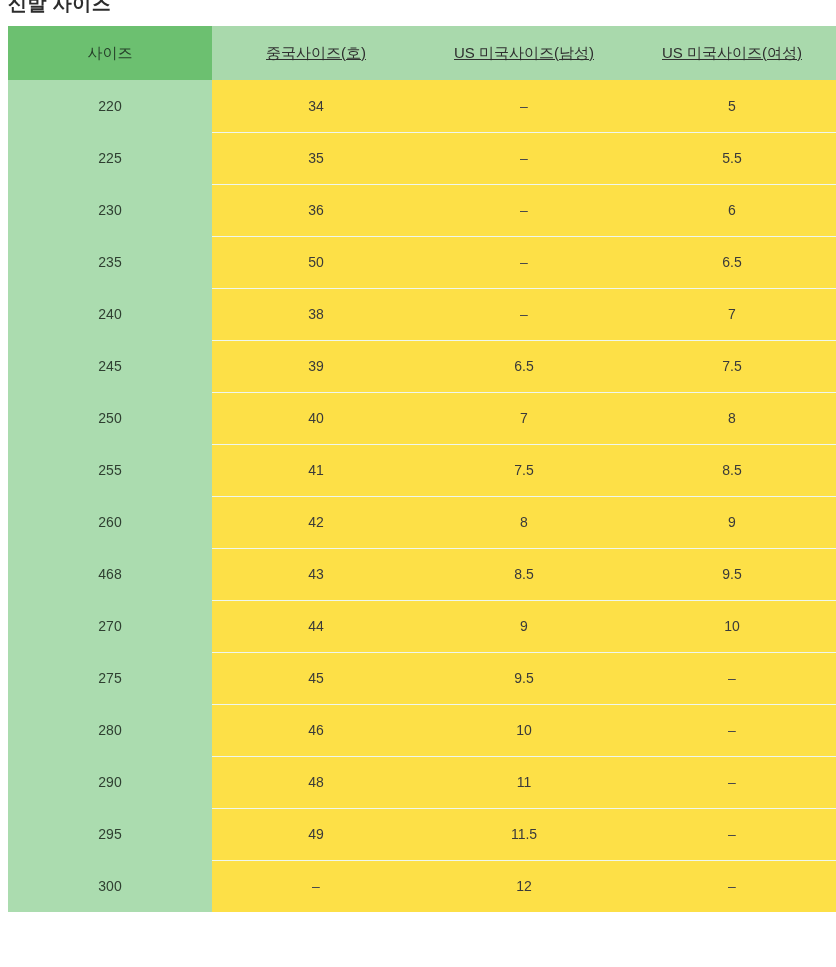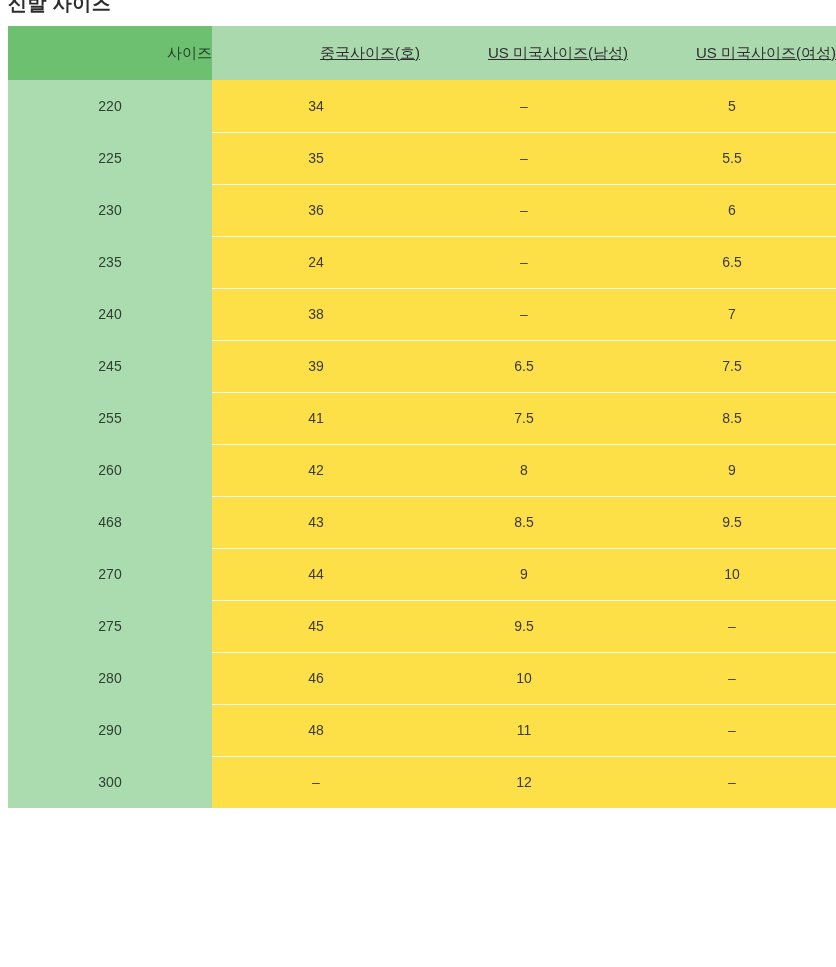--- a/index.html
+++ b/index.html
@@ -48,21 +48,21 @@
   .size-table col.c-usm    { width: 208px; }
   .size-table col.c-usw    { width: 208px; }
 
   
   .size-table thead th {
     height: 54px;
     padding: 0;
     font-size: 15px;
     font-weight: 400;
     color: #2f2f2f;
-    text-align: right;
+    text-align: center;
     vertical-align: middle;
     white-space: nowrap;
   }
   .size-table thead th.h-size {
     background: #6cc070;
     color: #26402a;
   }
   .size-table thead th.h-data {
     background: #a9d9ac;
     text-decoration: underline;
@@ -130,37 +130,43 @@
           <td class="cell-data">5.5</td>
         </tr>
         <tr>
           <td class="cell-size">230</td>
           <td class="cell-data">36</td>
           <td class="cell-data"><span class="dash">–</span></td>
           <td class="cell-data">6</td>
         </tr>
         <tr>
           <td class="cell-size">235</td>
-          <td class="cell-data">24</td>
+          <td class="cell-data">50</td>
           <td class="cell-data"><span class="dash">–</span></td>
           <td class="cell-data">6.5</td>
         </tr>
         <tr>
           <td class="cell-size">240</td>
           <td class="cell-data">38</td>
           <td class="cell-data"><span class="dash">–</span></td>
           <td class="cell-data">7</td>
         </tr>
         <tr>
           <td class="cell-size">245</td>
           <td class="cell-data">39</td>
           <td class="cell-data">6.5</td>
           <td class="cell-data">7.5</td>
         </tr>
         <tr>
+          <td class="cell-size">250</td>
+          <td class="cell-data">40</td>
+          <td class="cell-data">7</td>
+          <td class="cell-data">8</td>
+        </tr>
+        <tr>
           <td class="cell-size">255</td>
           <td class="cell-data">41</td>
           <td class="cell-data">7.5</td>
           <td class="cell-data">8.5</td>
         </tr>
         <tr>
           <td class="cell-size">260</td>
           <td class="cell-data">42</td>
           <td class="cell-data">8</td>
           <td class="cell-data">9</td>
@@ -189,20 +195,26 @@
           <td class="cell-data">10</td>
           <td class="cell-data"><span class="dash">–</span></td>
         </tr>
         <tr>
           <td class="cell-size">290</td>
           <td class="cell-data">48</td>
           <td class="cell-data">11</td>
           <td class="cell-data"><span class="dash">–</span></td>
         </tr>
         <tr>
+          <td class="cell-size">295</td>
+          <td class="cell-data">49</td>
+          <td class="cell-data">11.5</td>
+          <td class="cell-data"><span class="dash">–</span></td>
+        </tr>
+        <tr>
           <td class="cell-size">300</td>
           <td class="cell-data"><span class="dash">–</span></td>
           <td class="cell-data">12</td>
           <td class="cell-data"><span class="dash">–</span></td>
         </tr>
       </tbody>
   </table>
 
 </div>
 

